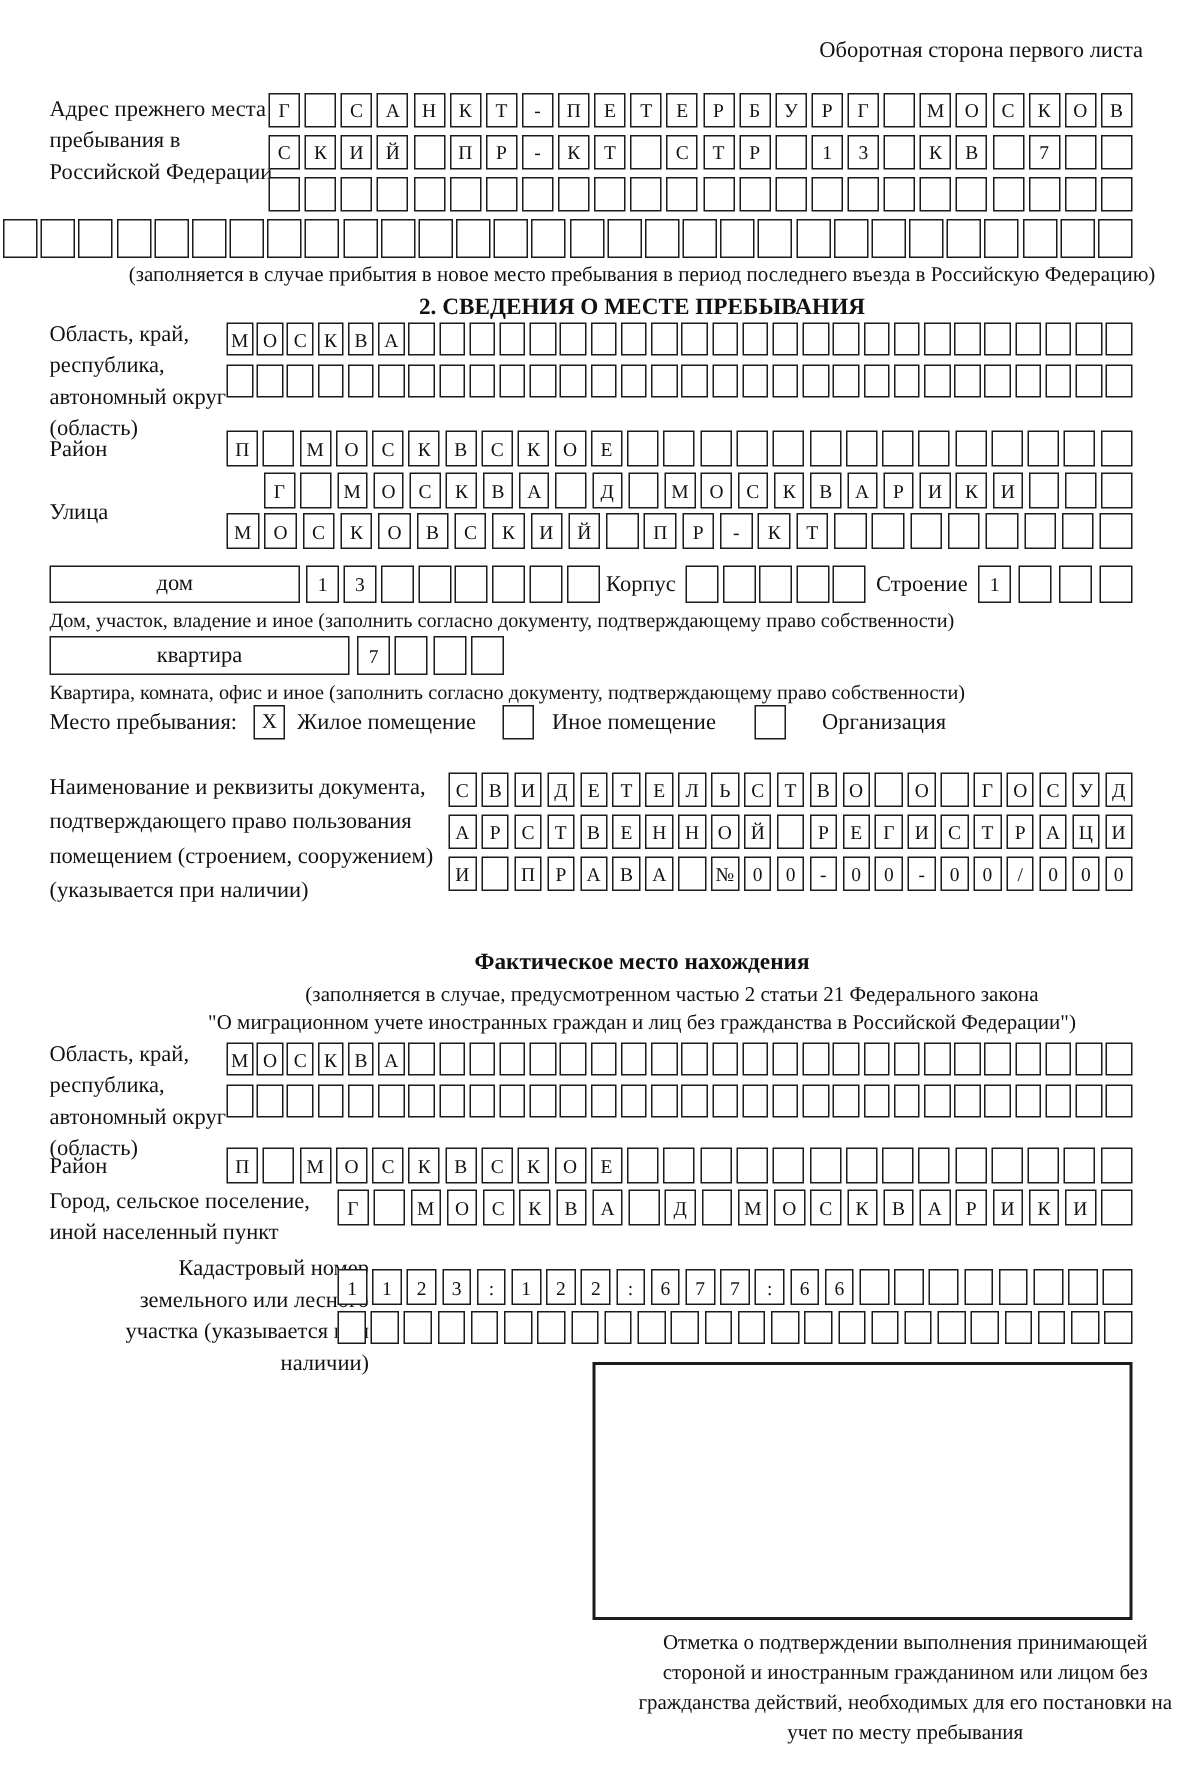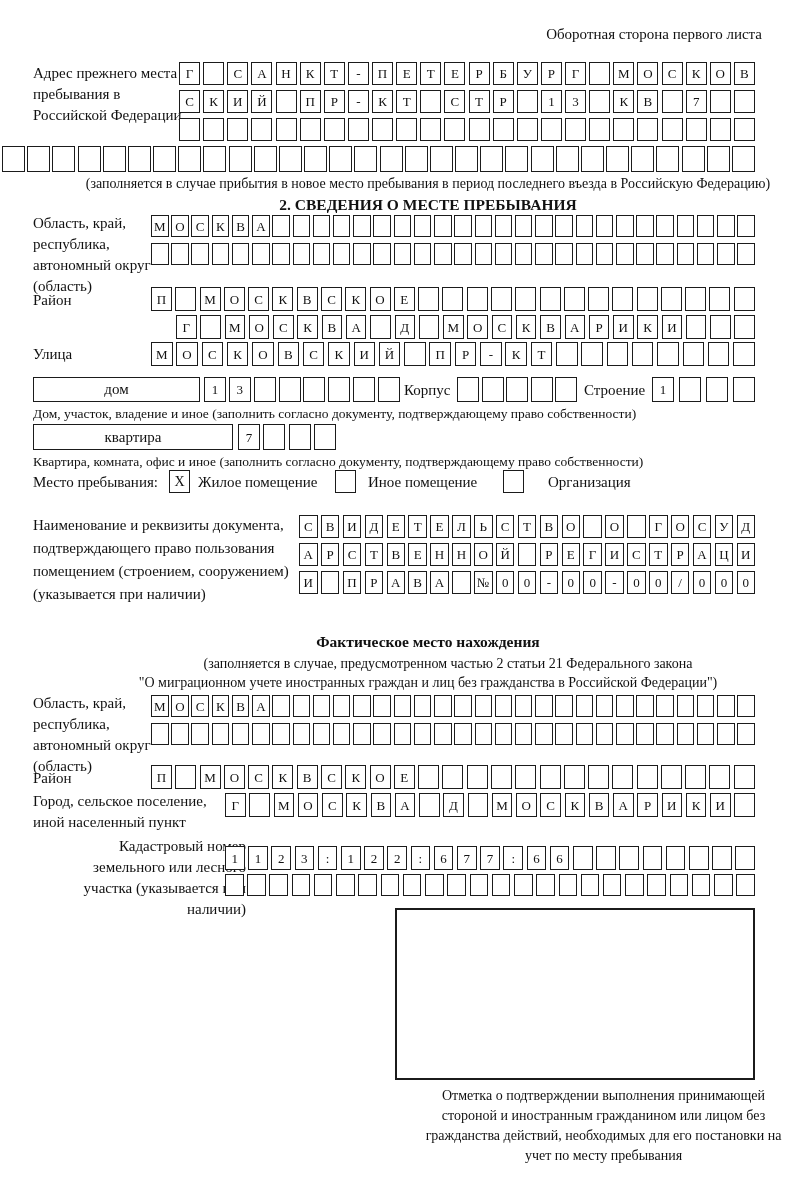--- a/index.html
+++ b/index.html
@@ -265,21 +265,21 @@
       <span class="cell">А</span>
       <span class="cell">Р</span>
       <span class="cell">И</span>
       <span class="cell">К</span>
       <span class="cell">И</span>
       <span class="cell">&nbsp;</span>
       <span class="cell">&nbsp;</span>
       <span class="cell">&nbsp;</span>
     </div>
 
-  <div class="abs lbl" style="left:33px;top:344px;">Улица</div>
+  <div class="abs lbl" style="left:33px;top:332px;">Улица</div>
   <div class="abs boxrow" style="left:151px;top:342px;width:604px;--cw:21.5px;--ch:24px;">
       <span class="cell">М</span>
       <span class="cell">О</span>
       <span class="cell">С</span>
       <span class="cell">К</span>
       <span class="cell">О</span>
       <span class="cell">В</span>
       <span class="cell">С</span>
       <span class="cell">К</span>
       <span class="cell">И</span>

